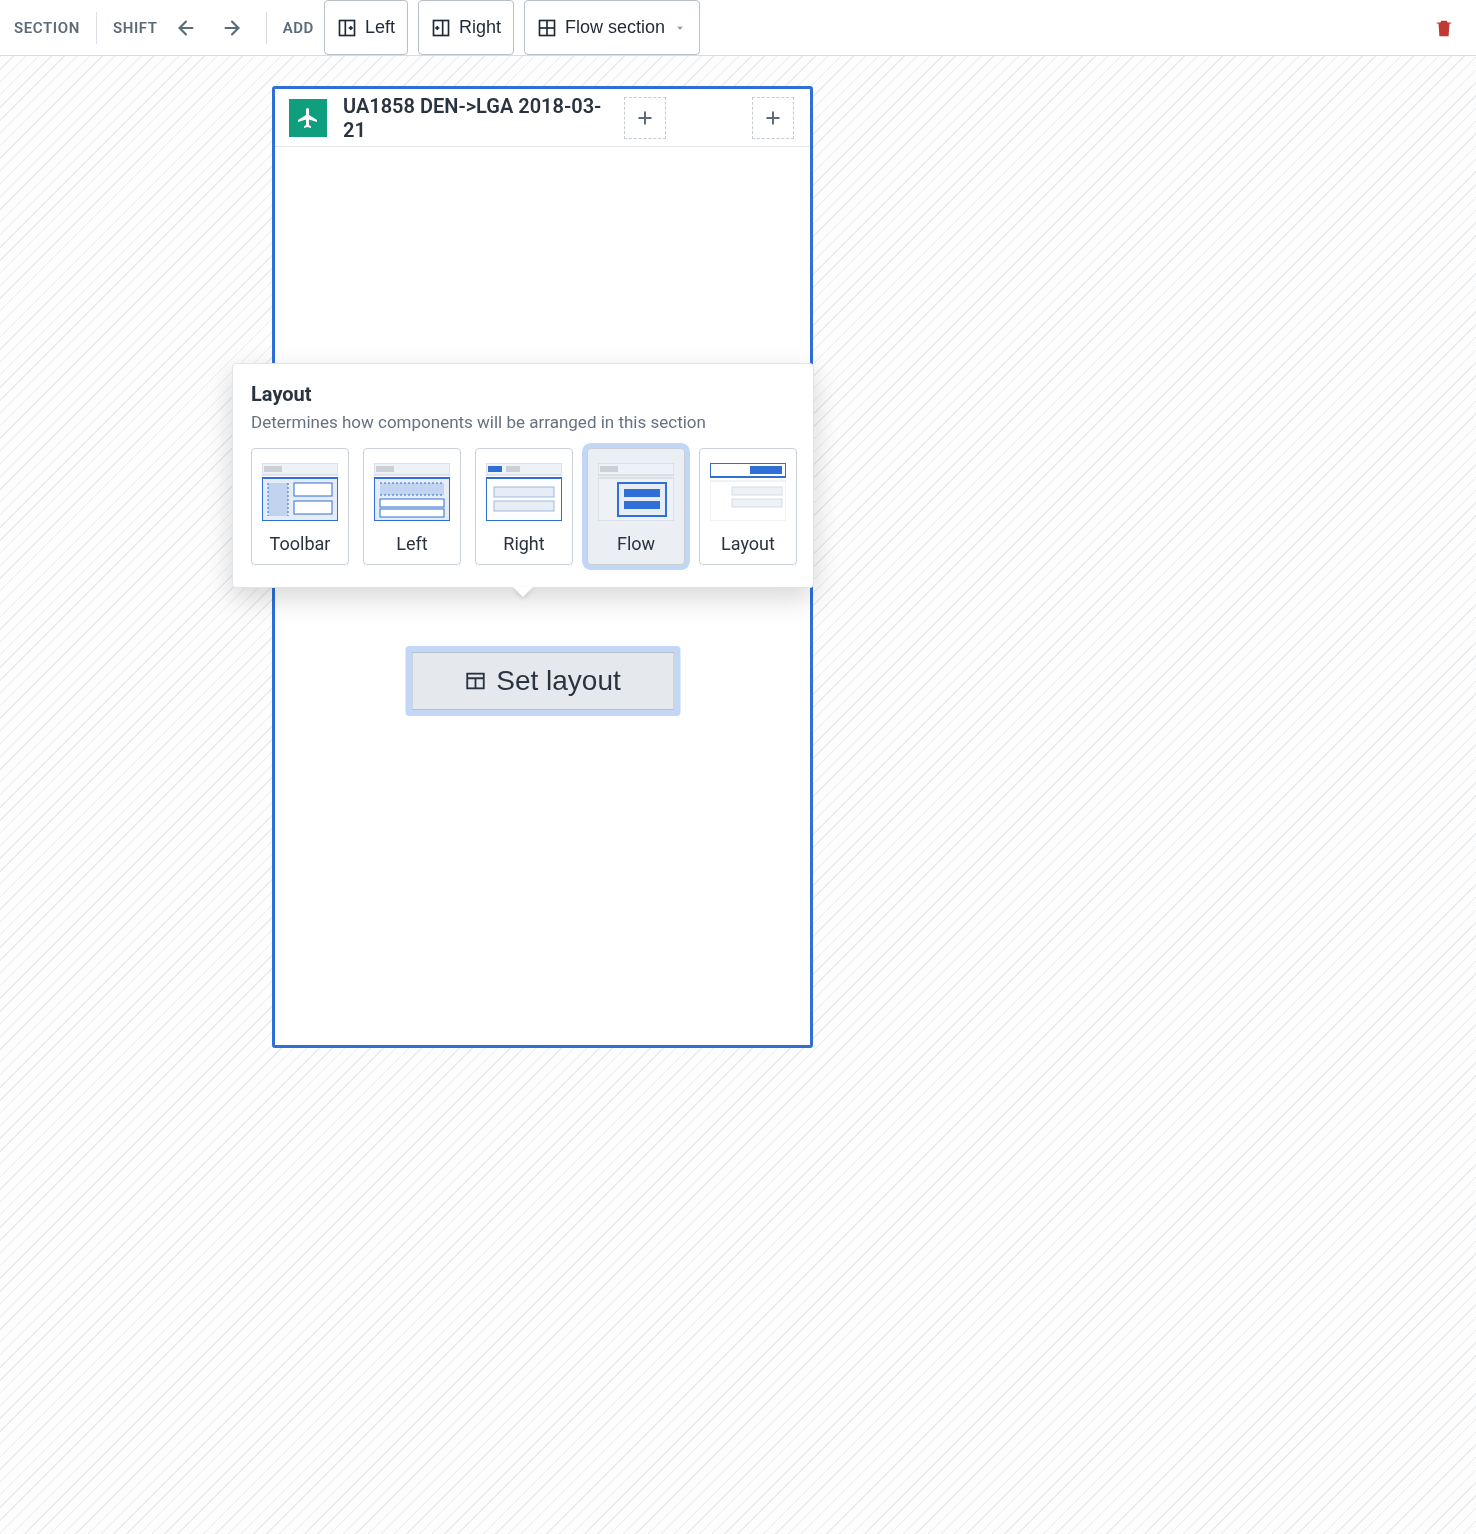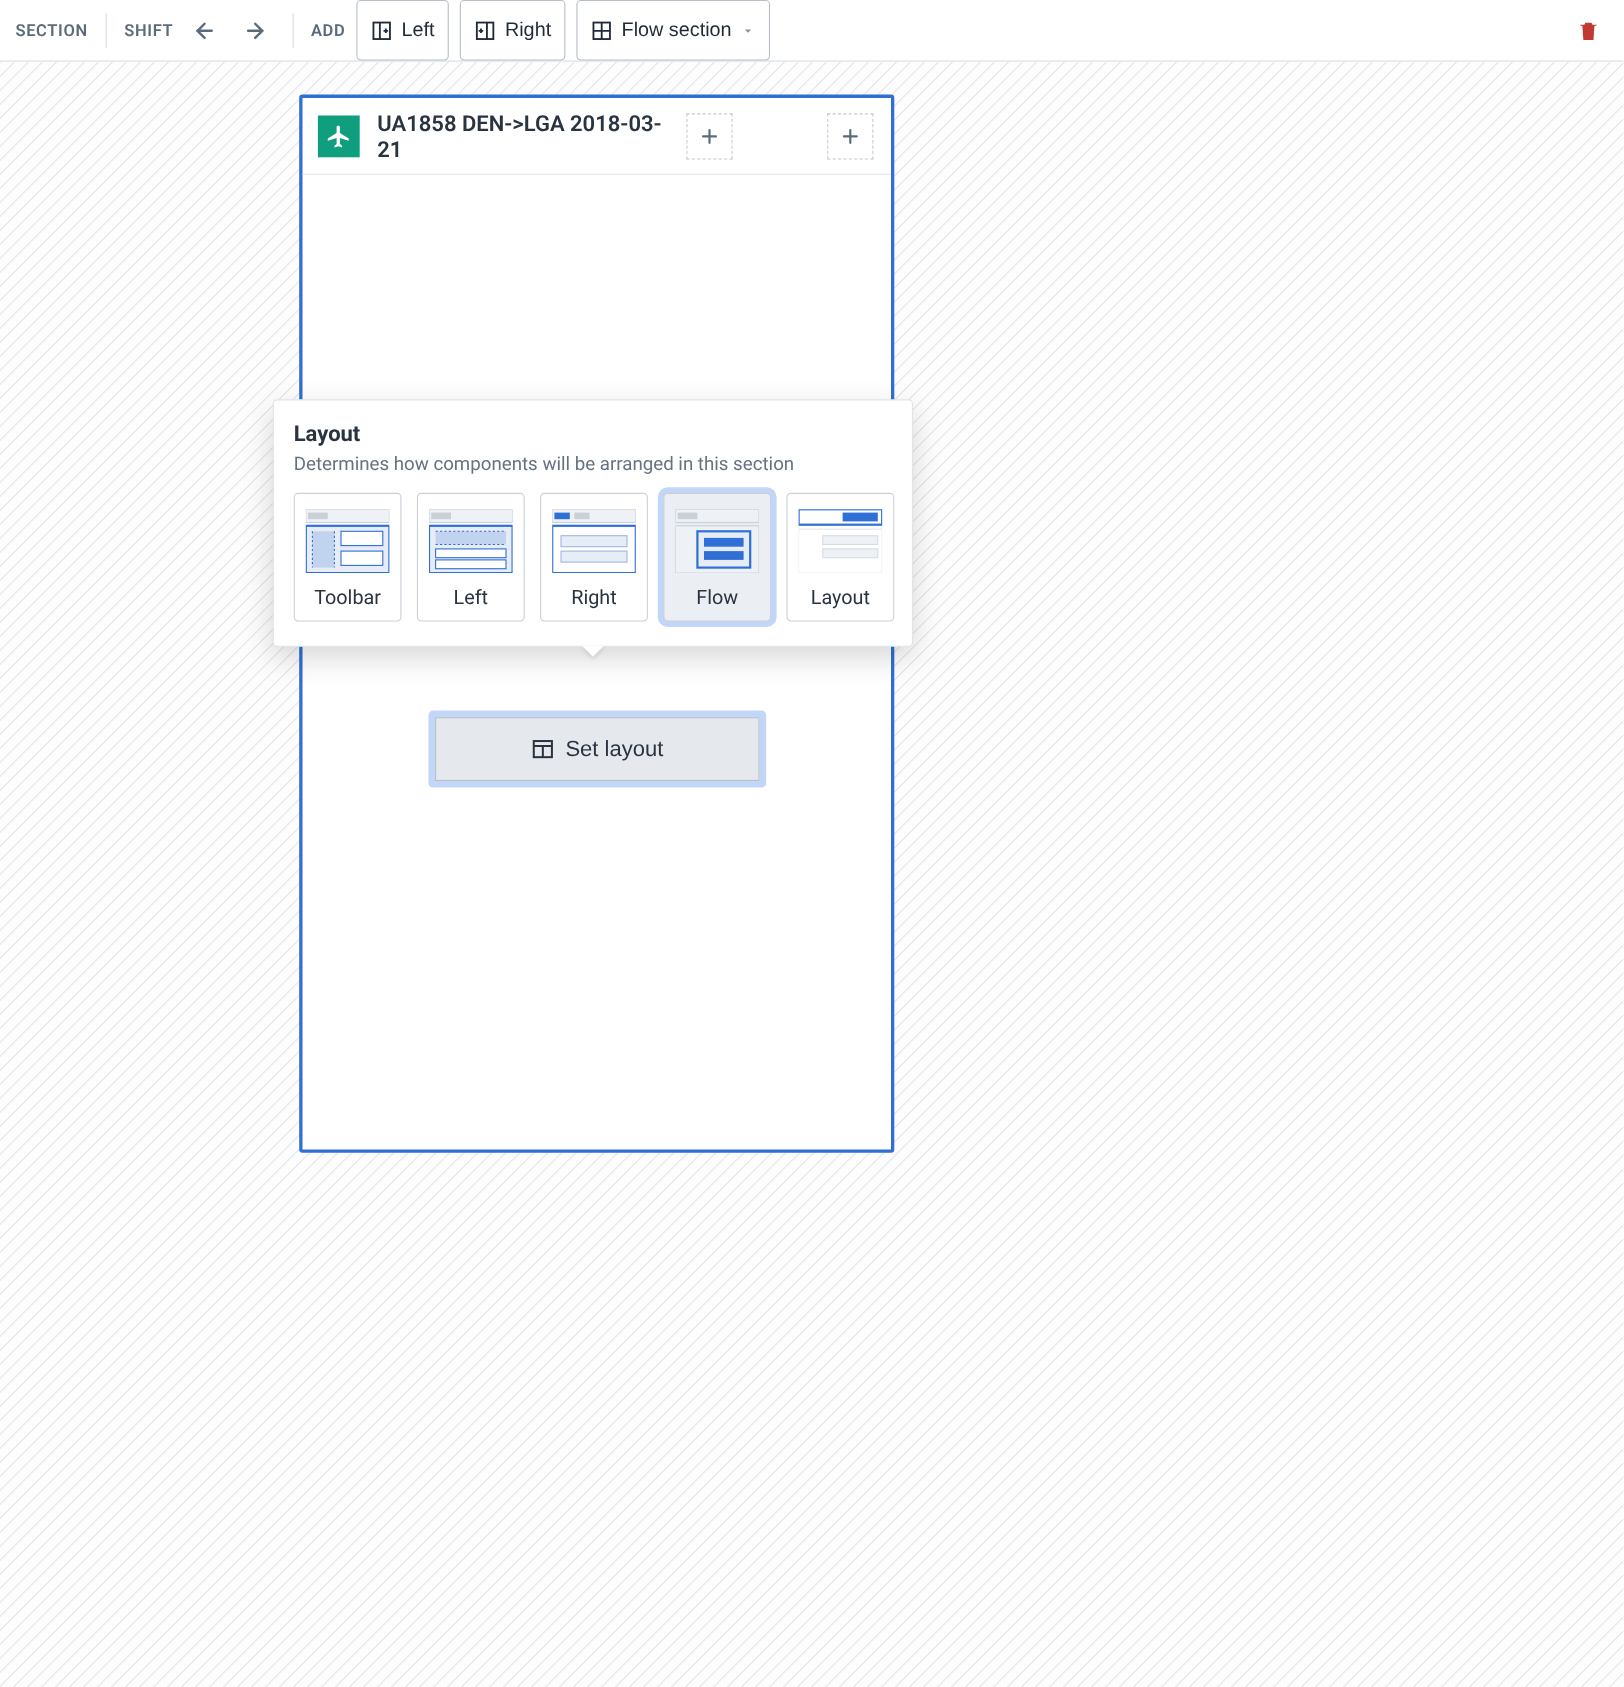--- a/index.html
+++ b/index.html
@@ -78,21 +78,21 @@
     left: 272px;
     width: 541px;
     height: 962px;
     background: #fff;
     border: 3px solid #2f6fd6;
     border-radius: 3px;
   }
   .section-header {
     display: flex;
     align-items: center;
-    height: 70px;
+    height: 58px;
     padding: 0 16px 0 14px;
     border-bottom: 1px solid #e2e7ec;
     gap: 16px;
   }
   .flight-icon {
     width: 38px;
     height: 38px;
     background: #0f9f7f;
     display: inline-flex;
     align-items: center;
@@ -126,34 +126,34 @@
     transform: translateX(-50%);
     top: 557px;
     border: 6px solid #c2d7f7;
     border-radius: 4px;
   }
   .set-layout-btn {
     display: inline-flex;
     align-items: center;
     justify-content: center;
     gap: 10px;
-    width: 295px;
+    width: 263px;
     height: 58px;
     border: 1px solid #b7bfc8;
     background: #e5e9ee;
     color: #2a3340;
-    font-size: 20px;
+    font-size: 28px;
     cursor: pointer;
   }
 
   
   .popover {
     position: absolute;
     top: 307px;
-    left: 248px;
+    left: 232px;
     width: 582px;
     background: #fff;
     border: 1px solid #dfe4e9;
     border-radius: 4px;
     box-shadow: 0 10px 28px rgba(0,0,0,0.16);
     padding: 16px 18px 22px 18px;
     z-index: 10;
   }
   .popover::after {
     content: "";

